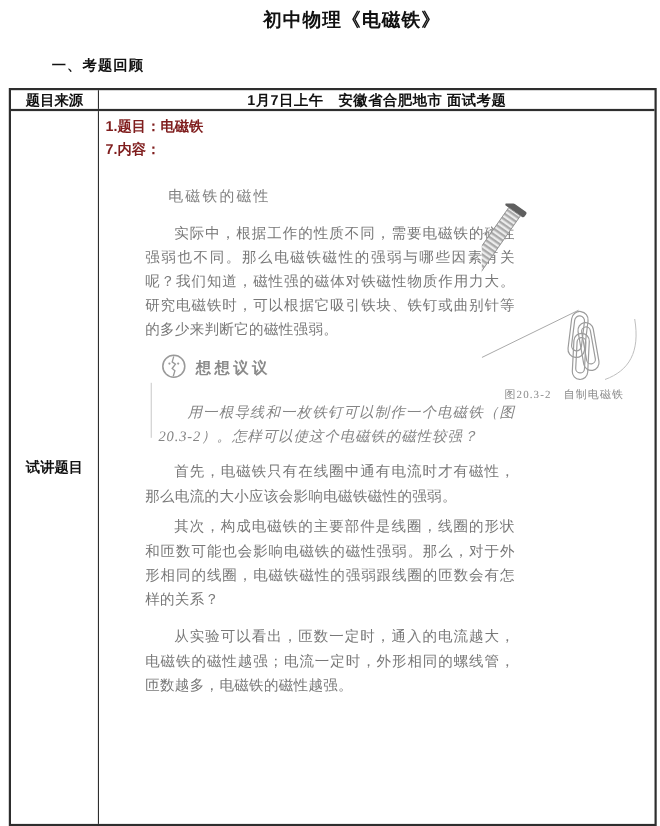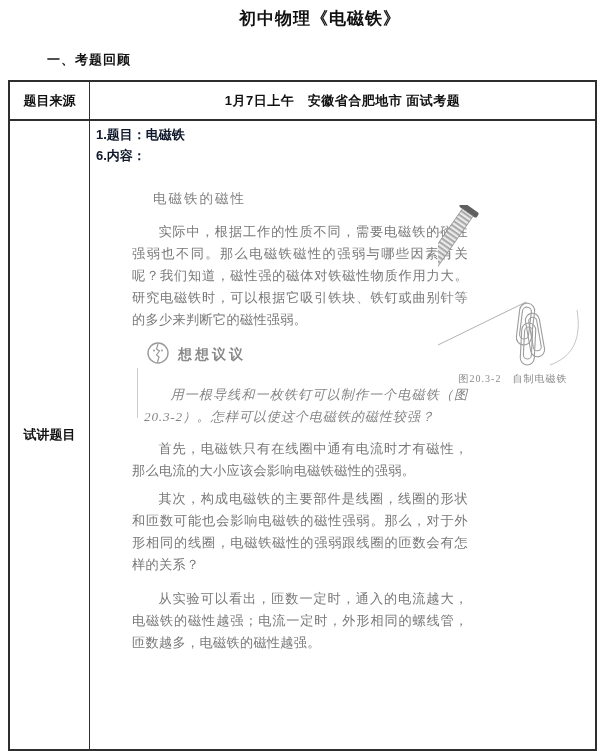--- a/index.html
+++ b/index.html
@@ -7,30 +7,30 @@
     font-family:"Liberation Sans", sans-serif; }
   .page { position:relative; width:600px; height:751px; background:#fff; }
 
   .page-title { position:absolute; top:7px; left:0; width:100%; text-align:center;
     font-size:17px; font-weight:bold; color:#111; letter-spacing:1px;padding-left:40px; }
   .section-heading { position:absolute; top:51px; left:47px; font-size:13px;
     font-weight:bold; color:#111; letter-spacing:1px; }
 
   .doc-table { position:absolute; left:8px; top:80px; width:589px; height:671px;
     border:2px solid #2e2e2e; display:flex; flex-direction:column; }
-  .t-row1 { display:flex; height:39px; border-bottom:2px solid #2e2e2e; flex:0 0 auto;text-align:right; }
+  .t-row1 { display:flex; height:19px; border-bottom:2px solid #2e2e2e; flex:0 0 auto;text-align:right; }
   .t-row2 { display:flex; flex:1 1 auto; min-height:0; }
   .t-col-head { width:80px; flex:0 0 auto; border-right:1.5px solid #2e2e2e;
     display:flex; align-items:center; justify-content:center;
     font-size:13px; font-weight:bold; color:#111; }
   .t-row1-value { flex:1; display:flex; align-items:center; justify-content:center;
     font-size:13px; font-weight:bold; color:#111; letter-spacing:0.5px; }
   .t-row2-content { flex:1; position:relative; padding:3px 6px; overflow:hidden; }
 
-  .item-line { font-size:13px; font-weight:bold; color:#0f172a; line-height:21px; }
+  .item-line { font-size:13px; font-weight:bold; color:#7f1d1d; line-height:21px; }
 
   .textbook { margin-left:36px; width:336px; color:#787878;
     font-family:"Liberation Serif", serif; }
   .tb-heading { margin-top:24px; margin-left:21px; font-size:13.5px; color:#828282;
     letter-spacing:2px; font-family:"Liberation Sans", sans-serif; }
   .tb-para { margin-top:13px; font-size:13.2px; line-height:22px; text-indent:2em;
     text-align:justify; letter-spacing:0.3px; }
   .tb-para + .tb-para.joined { margin-top:6px; }
 
   .feature { position:relative; margin-top:11px; }
@@ -65,21 +65,21 @@
       <div class="t-col-head">题目来源</div>
       <div class="t-row1-value">1月7日上午　安徽省合肥地市 面试考题</div>
     </div>
 
     <div class="t-row2">
       <div class="t-col-head">试讲题目</div>
 
       <div class="t-row2-content">
 
         <div class="item-line">1.题目：电磁铁</div>
-        <div class="item-line">6.内容：</div>
+        <div class="item-line">7.内容：</div>
 
         <div class="textbook">
           <div class="tb-heading">电磁铁的磁性</div>
 
           <div class="tb-para">实际中，根据工作的性质不同，需要电磁铁的磁性强弱也不同。那么电磁铁磁性的强弱与哪些因素有关呢？我们知道，磁性强的磁体对铁磁性物质作用力大。研究电磁铁时，可以根据它吸引铁块、铁钉或曲别针等的多少来判断它的磁性强弱。</div>
 
           <div class="feature">
             <div class="feature-rule"></div>
             <div class="feature-head">
               <span>

